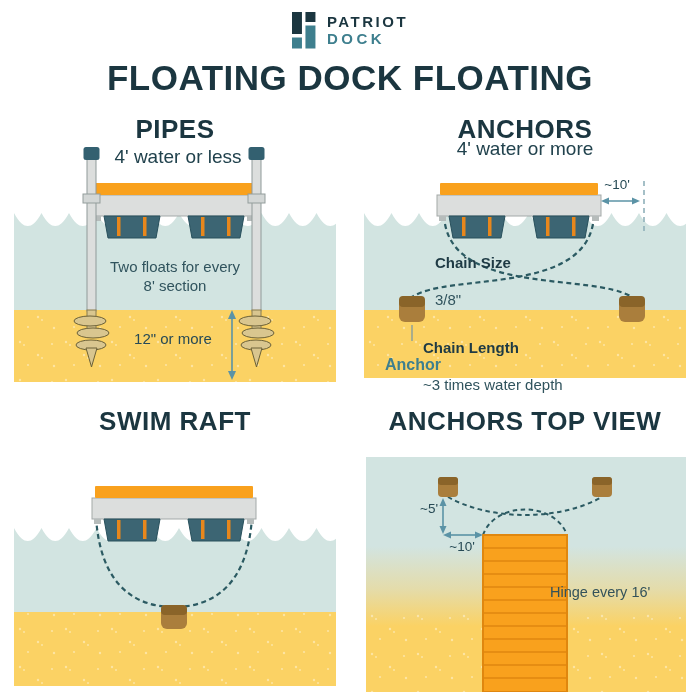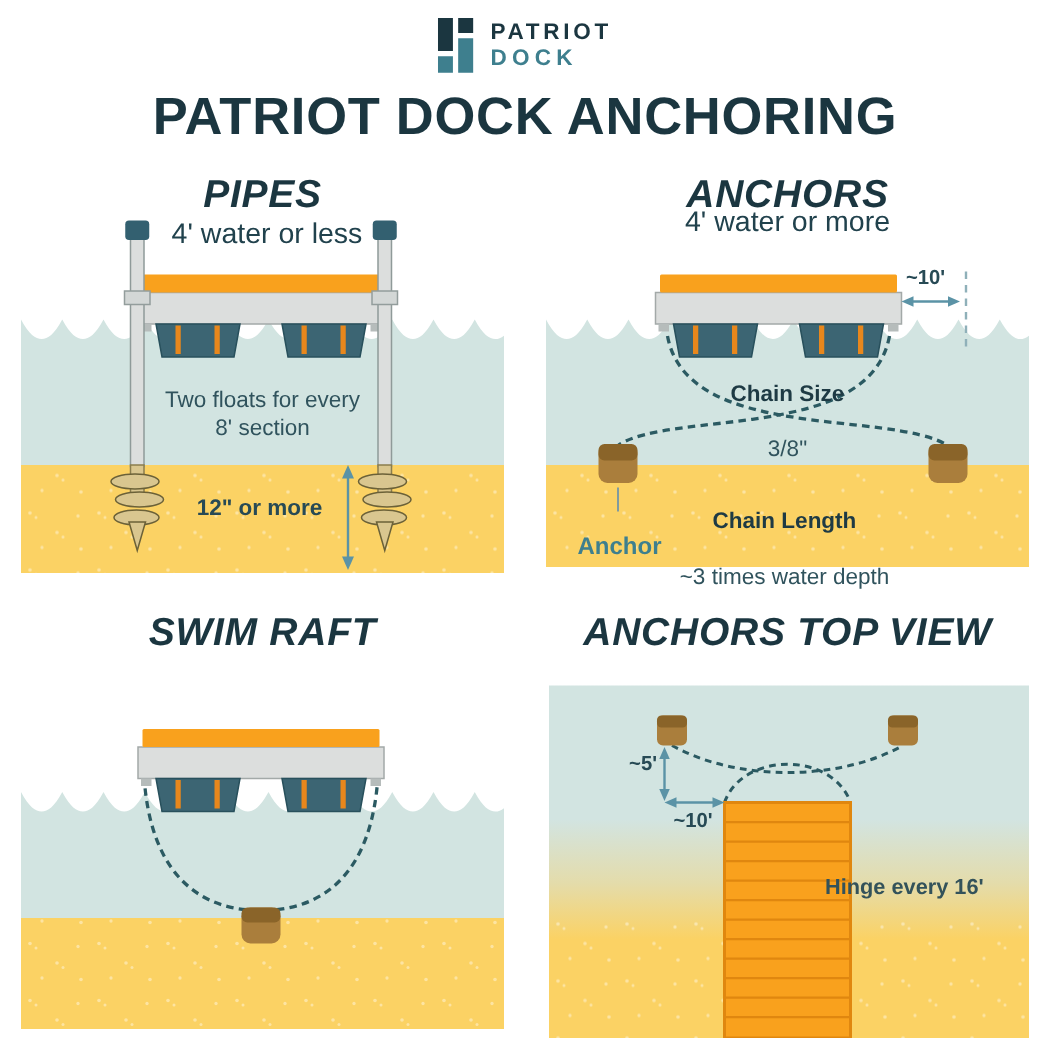--- a/index.html
+++ b/index.html
@@ -8,43 +8,43 @@
   
   .logo{position:absolute;top:12px;left:50%;transform:translateX(-50%);
         display:flex;align-items:center;gap:10px;}
   .logo-text{display:flex;flex-direction:column;line-height:1.1;}
   .logo-top{font-size:15px;font-weight:bold;letter-spacing:2.5px;color:#1b3640;}
   .logo-bottom{font-size:15px;font-weight:bold;letter-spacing:3.5px;color:#3e7f8e;}
   .title{position:absolute;top:58px;left:0;width:700px;margin:0;text-align:center;
          font-size:35px;font-weight:800;letter-spacing:0.5px;color:#1b3640;}
   
   .panel-heading{position:absolute;margin:0;text-align:center;font-size:26px;font-weight:800;
-                 letter-spacing:0.5px;color:#1b3640;font-style:italic;}
+                 letter-spacing:0.5px;color:#1b3640;}
   .panel-sub{position:absolute;margin:0;text-align:center;font-size:19px;color:#21424d;}
   .h-pipes{left:55px;top:114px;width:240px;}
   .s-pipes{left:58px;top:146px;width:240px;}
   .h-anchors{left:405px;top:114px;width:240px;}
   .s-anchors{left:405px;top:138px;width:240px;text-align:center;}
   .h-swim{left:55px;top:406px;width:240px;}
   .h-topview{left:375px;top:406px;width:300px;}
   
   .scene{position:absolute;z-index:1;}
   .scene1{left:14px;top:145px;}
   .scene2{left:364px;top:145px;}
   .scene3{left:14px;top:470px;}
   .scene4{left:366px;top:457px;width:320px;height:235px;
           background:linear-gradient(180deg,#d2e4e1 0%,#d2e4e1 38%,#e4dcab 56%,#fbd264 72%,#fbd264 100%);}
   .scene4 svg{position:absolute;left:0;top:0;}
   
   .note{position:absolute;z-index:2;text-align:center;font-size:15px;line-height:1.28;
         color:#30535d;white-space:pre-line;}
-  .dim{position:absolute;z-index:2;font-size:13.5px;color:#274a55;white-space:pre-line;font-weight:bold;}
+  .dim{position:absolute;z-index:2;font-size:13.5px;color:#274a55;white-space:pre-line;}
   .lbl-2lines .l1{font-weight:bold;color:#1e3a44;font-size:15px;}
   .lbl-2lines .l2{color:#30535d;font-size:15px;margin-top:2px;}
-  .lbl-2lines{position:absolute;z-index:2;text-align:center;white-space:pre-line;}
+  .lbl-2lines{position:absolute;z-index:2;text-align:left;white-space:pre-line;}
   .anchor-lbl{position:absolute;z-index:2;text-align:center;font-size:16px;font-weight:bold;color:#3e7f8e;}
   .floats-note{left:85px;top:257px;width:180px;}
   .depth-note{left:108px;top:330px;width:130px;text-align:center;font-size:15px;}
   .offset-note{left:593px;top:177px;width:48px;text-align:center;}
   .chain-size{left:435px;top:236px;width:180px;}
   .chain-length{left:423px;top:321px;width:200px;}
   .anchor-note{left:365px;top:356px;width:96px;}
   .swim-note{left:66px;top:632px;width:220px;}
   .tv-side{left:398px;top:501px;width:40px;text-align:right;}
   .tv-front{left:438px;top:539px;width:48px;text-align:center;}
@@ -61,21 +61,21 @@
       <rect x="13.5" y="0" width="10" height="10" fill="#1b3640"></rect>
       <rect x="0" y="25.5" width="10" height="11" fill="#3e7f8e"></rect>
       <rect x="13.5" y="13.5" width="10" height="23" fill="#3e7f8e"></rect>
     </svg>
     <div class="logo-text">
       <div class="logo-top">PATRIOT</div>
       <div class="logo-bottom">DOCK</div>
     </div>
   </header>
 
-  <h1 class="title">PATRIOT DOCK ANCHORING</h1>
+  <h1 class="title">FLOATING DOCK FLOATING</h1>
 
   <h2 class="panel-heading h-pipes">PIPES</h2>
   <p class="panel-sub s-pipes">4' water or less</p>
   <h2 class="panel-heading h-anchors">ANCHORS</h2>
   <p class="panel-sub s-anchors">4' water or more</p>
   <h2 class="panel-heading h-topview">ANCHORS TOP VIEW</h2>
   <h2 class="panel-heading h-swim">SWIM RAFT</h2>
 
   <svg class="scene scene1" width="322" height="237" viewBox="0 0 322 237">
     <defs>

